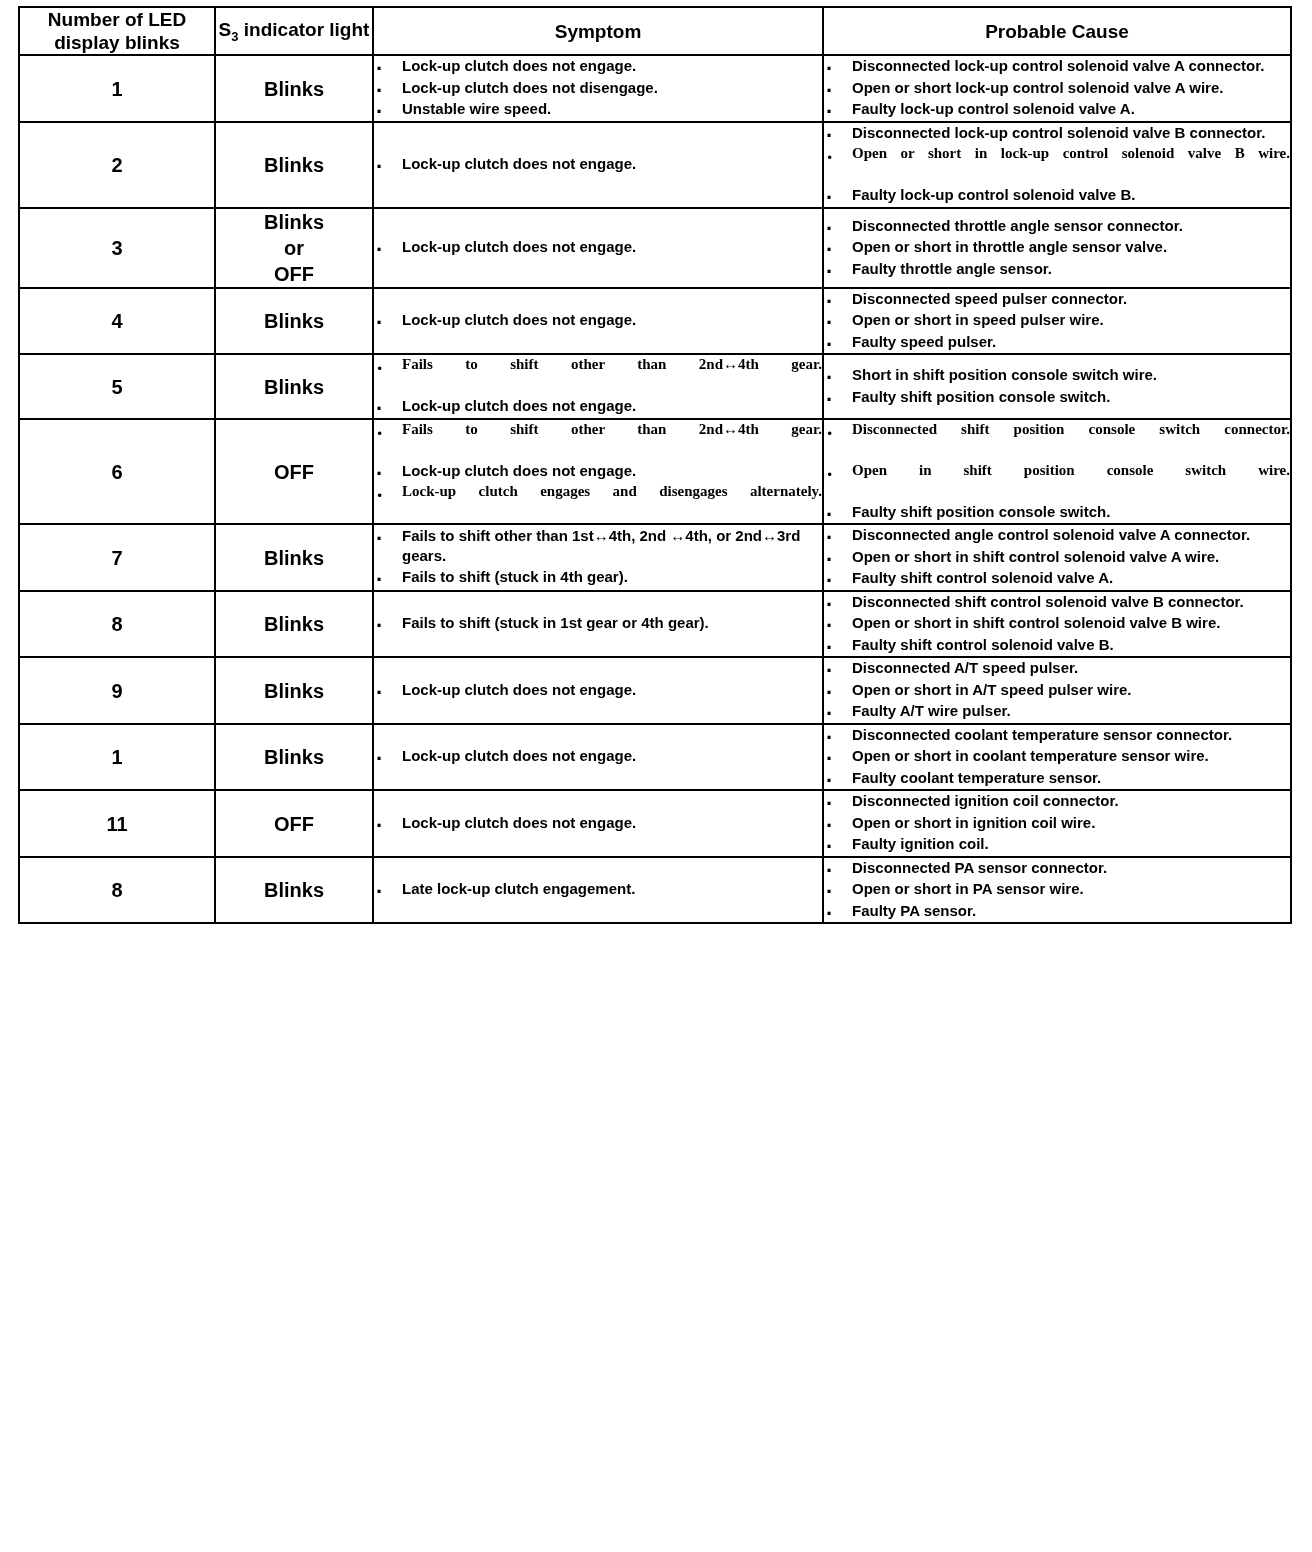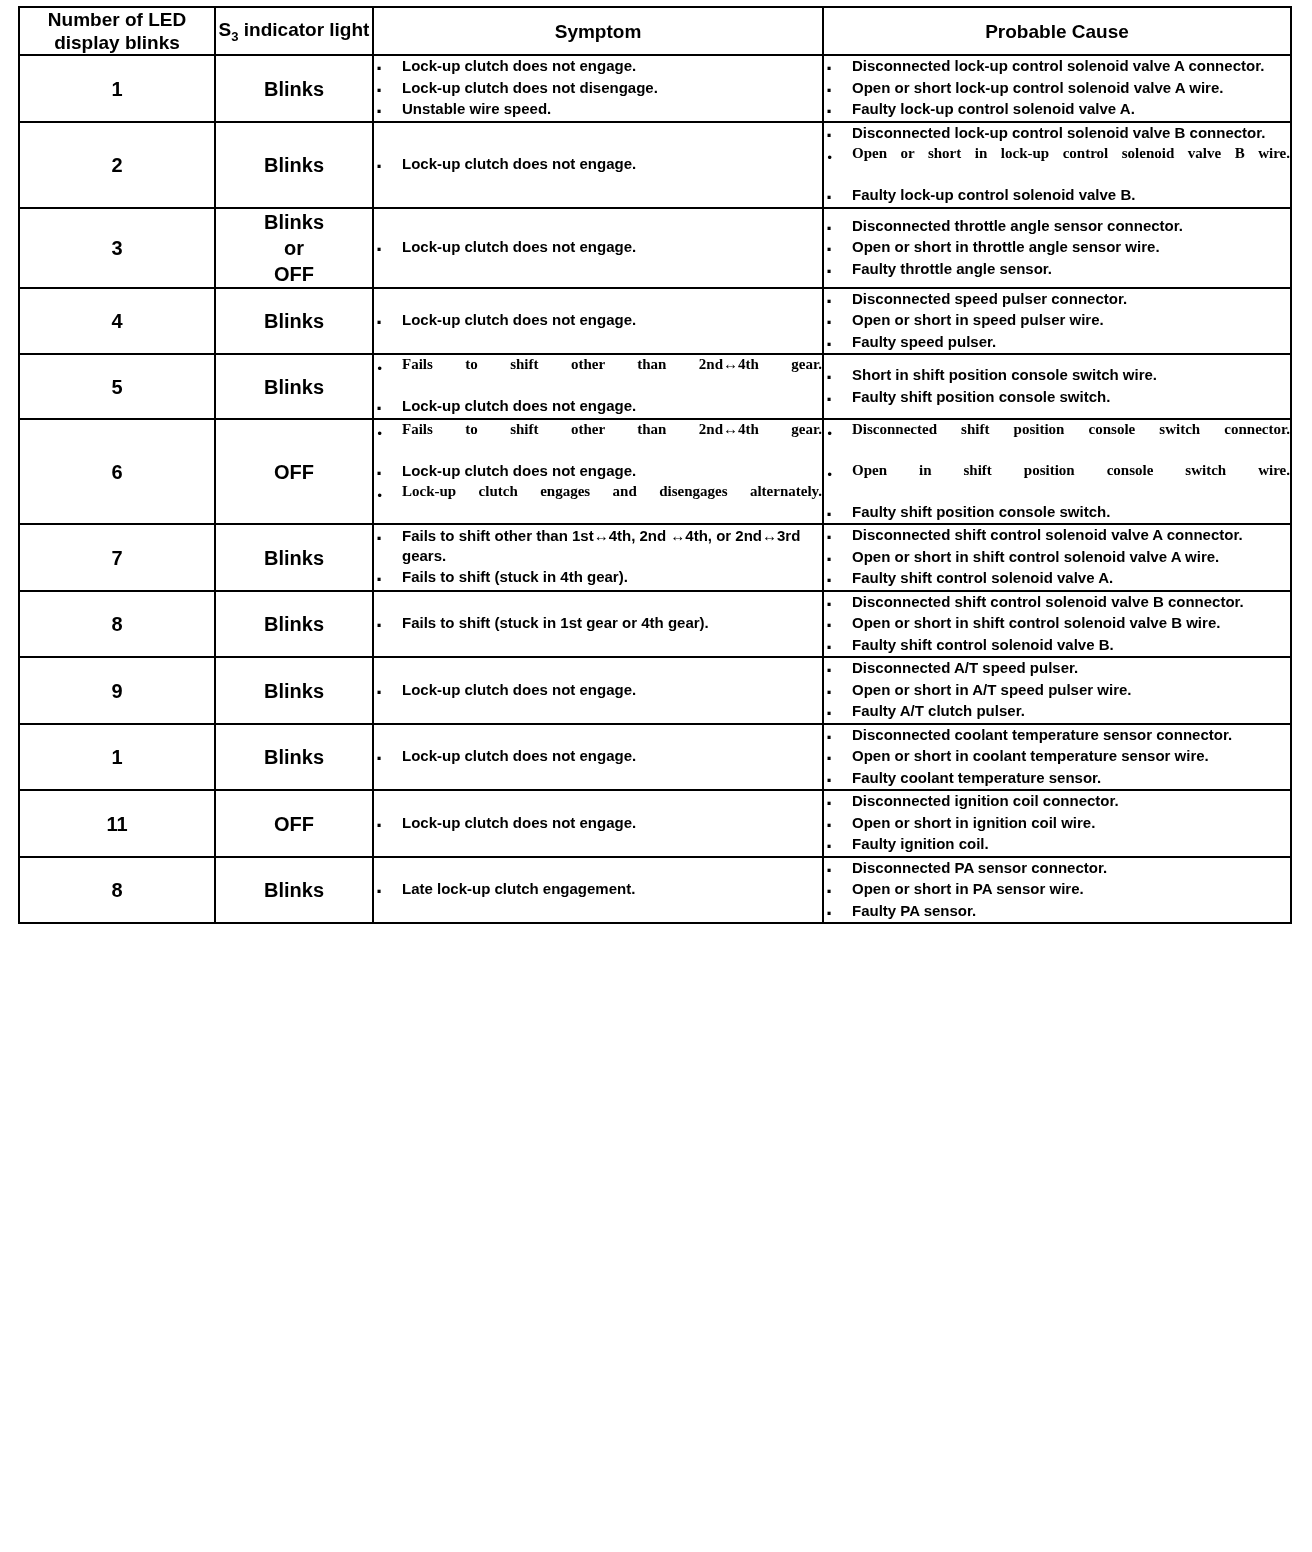--- a/index.html
+++ b/index.html
@@ -159,21 +159,21 @@
             <span class="multi">OFF</span>
           </td>
           <td class="sym">
             <ul class="bullets">
               <li>Lock-up clutch does not engage.</li>
             </ul>
           </td>
           <td class="cause">
             <ul class="bullets">
               <li>Disconnected throttle angle sensor connector.</li>
-              <li>Open or short in throttle angle sensor wire.</li>
+              <li>Open or short in throttle angle sensor valve.</li>
               <li>Faulty throttle angle sensor.</li>
             </ul>
           </td>
         </tr>
         <tr>
           <td class="num">4</td>
           <td class="ind">
             <span class="multi">Blinks</span>
           </td>
           <td class="sym">
@@ -233,21 +233,21 @@
             <span class="multi">Blinks</span>
           </td>
           <td class="sym">
             <ul class="bullets">
               <li>Fails to shift other than 1st↔4th, 2nd ↔4th, or 2nd↔3rd gears.</li>
               <li>Fails to shift (stuck in 4th gear).</li>
             </ul>
           </td>
           <td class="cause">
             <ul class="bullets">
-              <li>Disconnected shift control solenoid valve A connector.</li>
+              <li>Disconnected angle control solenoid valve A connector.</li>
               <li>Open or short in shift control solenoid valve A wire.</li>
               <li>Faulty shift control solenoid valve A.</li>
             </ul>
           </td>
         </tr>
         <tr>
           <td class="num">8</td>
           <td class="ind">
             <span class="multi">Blinks</span>
           </td>
@@ -271,21 +271,21 @@
           </td>
           <td class="sym">
             <ul class="bullets">
               <li>Lock-up clutch does not engage.</li>
             </ul>
           </td>
           <td class="cause">
             <ul class="bullets">
               <li>Disconnected A/T speed pulser.</li>
               <li>Open or short in A/T speed pulser wire.</li>
-              <li>Faulty A/T clutch pulser.</li>
+              <li>Faulty A/T wire pulser.</li>
             </ul>
           </td>
         </tr>
         <tr>
           <td class="num">1</td>
           <td class="ind">
             <span class="multi">Blinks</span>
           </td>
           <td class="sym">
             <ul class="bullets">

